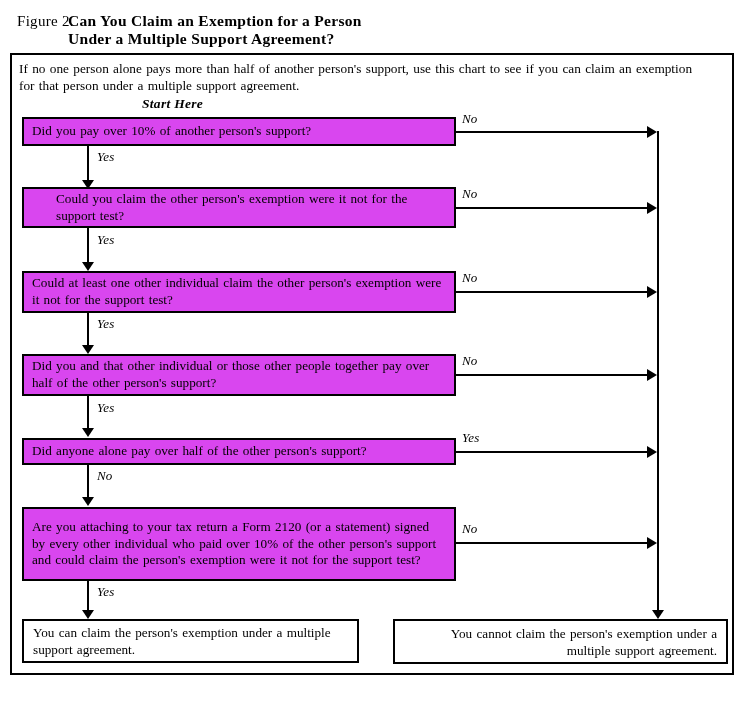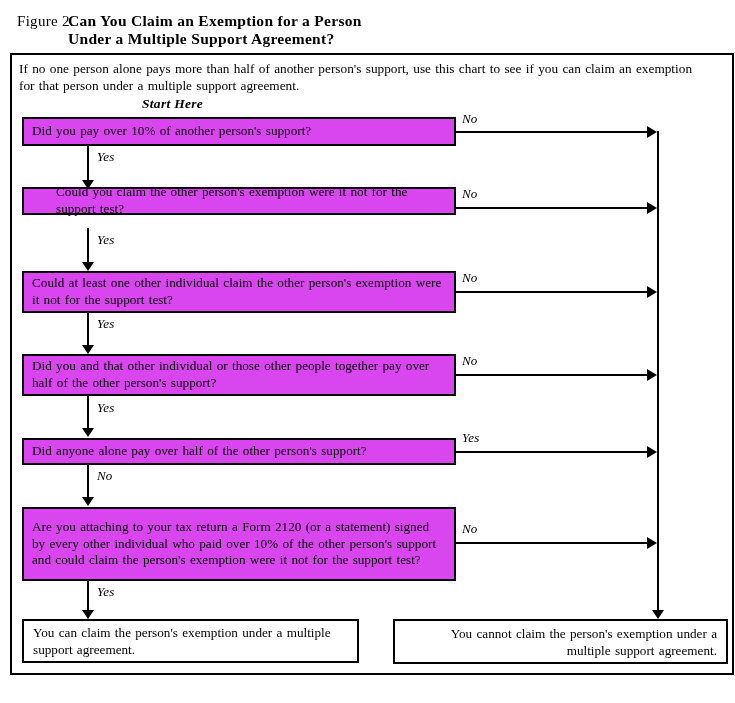--- a/index.html
+++ b/index.html
@@ -108,21 +108,21 @@
 
   <div class="outer-border"></div>
 
   <div class="intro-text">If no one person alone pays more than half of another person's support, use this chart to see if you can claim an exemption for that person under a multiple support agreement.</div>
 
   <div class="start-here">Start Here</div>
 
   <div class="qbox" style="top:117px; height:29px;">
       <span>Did you pay over 10% of another person's support?</span>
     </div>
-  <div class="qbox" style="top:187px; height:28px;padding-left:32px;">
+  <div class="qbox" style="top:187px; height:41px;padding-left:32px;">
       <span>Could you claim the other person's exemption were it not for the support test?</span>
     </div>
   <div class="qbox" style="top:271px; height:42px;">
       <span>Could at least one other individual claim the other person's exemption were it not for the support test?</span>
     </div>
   <div class="qbox" style="top:354px; height:42px;">
       <span>Did you and that other individual or those other people together pay over half of the other person's support?</span>
     </div>
   <div class="qbox" style="top:438px; height:27px;">
       <span>Did anyone alone pay over half of the other person's support?</span>

